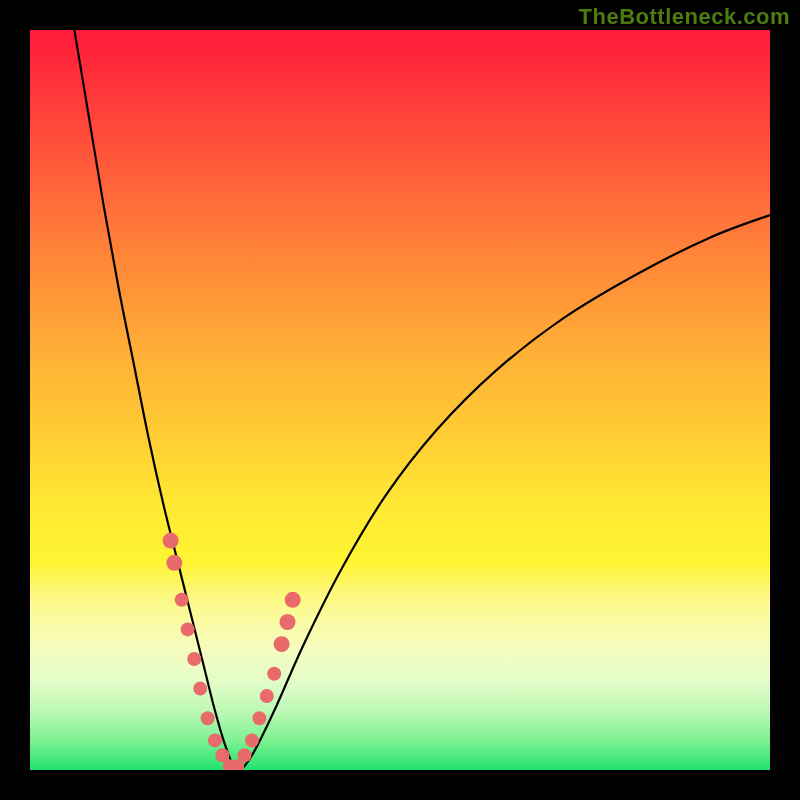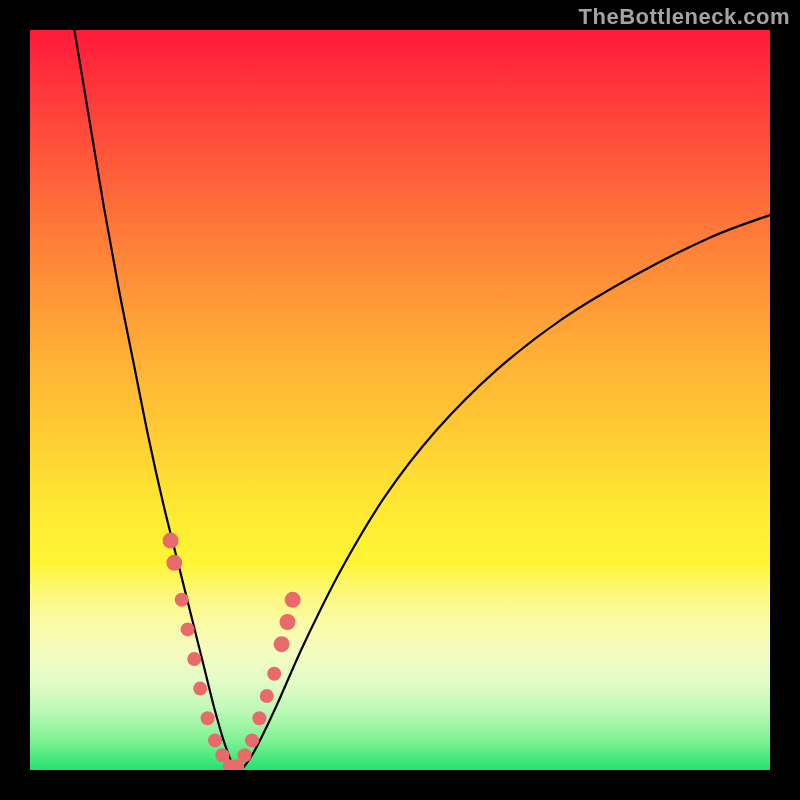--- a/index.html
+++ b/index.html
@@ -40,21 +40,21 @@
       #e3fcc8 88%,
       #bdf9b6 92%,
       #7ef293 96%,
       #22e36e 100%
     );
   }
   .watermark {
     position: absolute;
     top: 4px;
     right: 10px;
-    color: #a3a3a3;
+    color: #4d7c0f;
     font-size: 22px;
     font-weight: 600;
     letter-spacing: 0.5px;
     user-select: none;
   }
   svg.curve {
     position: absolute;
     top: 0;
     left: 0;
     width: 740px;

